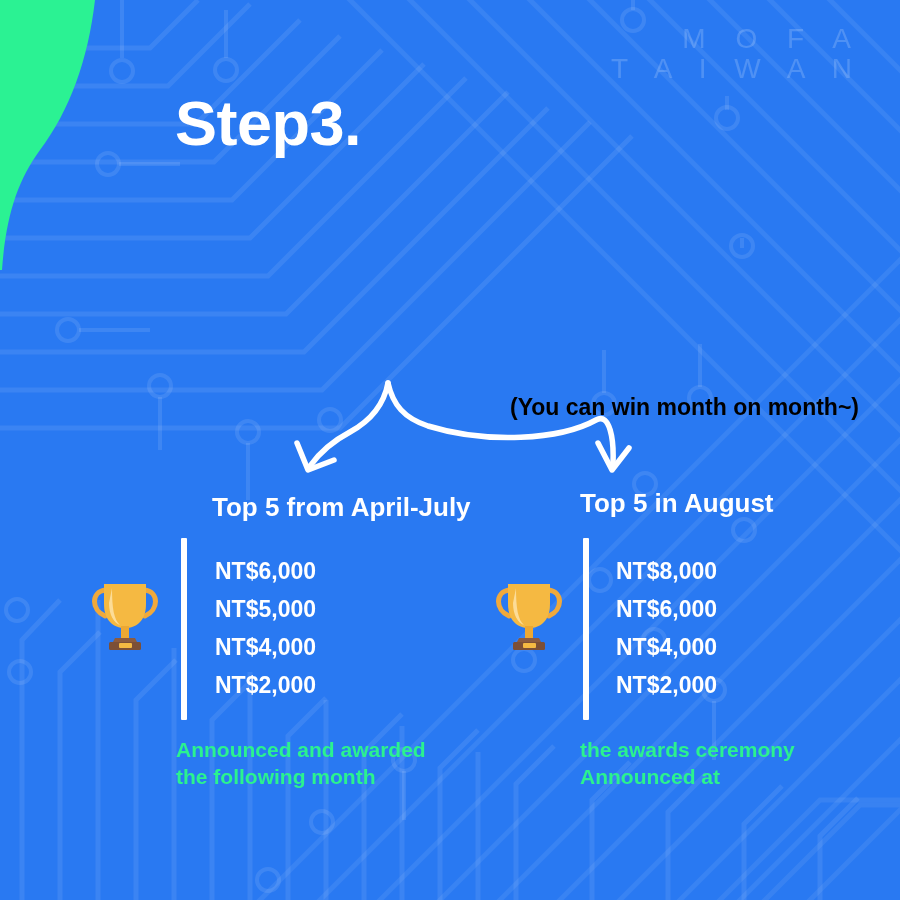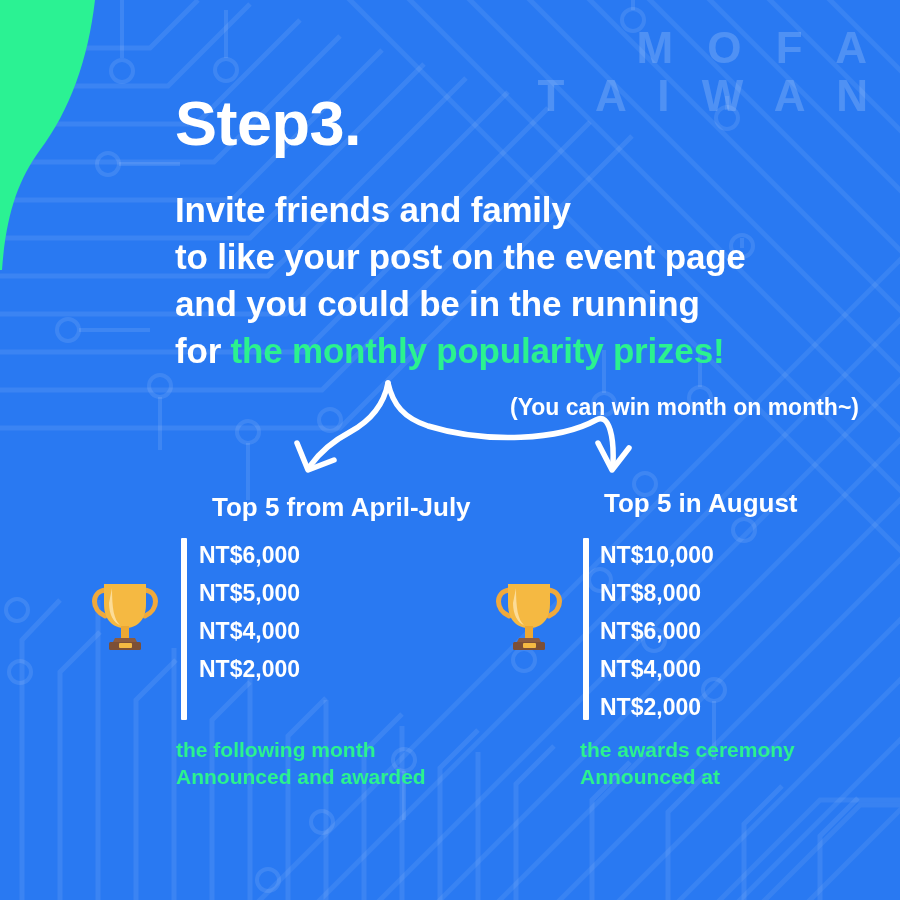--- a/index.html
+++ b/index.html
@@ -32,27 +32,27 @@
     left: 0;
     top: 0;
     width: 160px;
     height: 270px;
     pointer-events: none;
   }
 
   
   .logo {
     position: absolute;
-    right: 22px;
+    right: 38px;
     top: 24px;
     text-align: right;
     line-height: 1.08;
     color: rgba(255,255,255,0.18);
-    font-weight: 700;
-    font-size: 44px;
+    font-weight: 400;
+    font-size: 28px;
     letter-spacing: 11px;
     user-select: none;
   }
   .logo .line2 { letter-spacing: 10px; }
 
   
   .step-title {
     position: absolute;
     left: 175px;
     top: 92px;
@@ -75,42 +75,42 @@
   }
   .lede .hl { color: #2bf28f; }
 
   
   .note {
     position: absolute;
     left: 510px;
     top: 394px;
     font-size: 23px;
     font-weight: bold;
-    color: #ffffff;
+    color: #000000;
     white-space: nowrap;
   }
   .arrows {
     position: absolute;
     left: 0;
     top: 0;
     width: 900px;
     height: 900px;
     pointer-events: none;
   }
 
   
   .col-head {
     position: absolute;
     font-size: 26px;
     font-weight: bold;
     color: #ffffff;
     white-space: nowrap;
   }
   .col-head.left  { left: 176px; top: 492px; margin-left: 36px; }
-  .col-head.right { left: 604px; top: 488px; }
+  .col-head.right { left: 580px; top: 488px; }
 
   .trophy {
     position: absolute;
     width: 80px;
     height: 80px;
   }
   .trophy.left  { left: 85px;  top: 572px; }
   .trophy.right { left: 489px; top: 572px; }
 
   .bar {
@@ -121,21 +121,21 @@
     height: 182px;
     border-radius: 1px;
   }
   .bar.left  { left: 181px; }
   .bar.right { left: 583px; }
 
   .prize-list {
     position: absolute;
     top: 538px;
     list-style: none;
-    margin: 0;
+    margin: 16px;
     padding: 0;
     width: 260px;
   }
   .prize-list.left  { left: 199px; }
   .prize-list.right { left: 600px; }
   .prize-list li {
     font-size: 23px;
     font-weight: bold;
     color: #ffffff;
     height: 38px;
@@ -276,26 +276,20 @@
     <path d="M0 0 H95 C88 60 70 110 40 150 C18 180 6 215 2 270 H0 Z" fill="#2bf293"></path>
   </svg>
 
   <div class="logo">
     <div class="line1">M O F A</div>
     <div class="line2">T A I W A N</div>
   </div>
 
   <div class="step-title">Step3.</div>
 
-  <div class="lede">
-    <div>Invite friends and family</div>
-    <div>to like your post on the event page</div>
-    <div>and you could be in the running</div>
-    <div><span>for </span><span class="hl">the monthly popularity prizes!</span></div>
-  </div>
 
   <div class="note">(You can win month on month~)</div>
 
   <svg class="arrows" viewBox="0 0 900 900" xmlns="http://www.w3.org/2000/svg">
     <g fill="none" stroke="#ffffff" stroke-width="5.5" stroke-linecap="round" stroke-linejoin="round">
       <path d="M388 383 C384 404 372 420 350 432 C333 441 320 452 310 466"></path>
       <path d="M388 383 C393 405 404 418 428 426 C487 444 560 440 596 420 C610 412 614 440 613 463"></path>
       <path d="M297 443 L308 470 L334 460"></path>
       <path d="M598 443 L612 470 L629 448"></path>
     </g>
@@ -318,42 +312,41 @@
   </svg>
 
   <div class="bar left"></div>
   <ul class="prize-list left">
     <li>NT$6,000</li>
     <li>NT$5,000</li>
     <li>NT$4,000</li>
     <li>NT$2,000</li>
   </ul>
   <div class="foot left">
+    <div>Announced and awarded</div>
     <div>the following month</div>
-    <div>Announced and awarded</div>
   </div>
 
   <div class="col-head right">Top 5 in August</div>
 
   <svg class="trophy right" viewBox="0 0 80 80" xmlns="http://www.w3.org/2000/svg">
     <g fill="none" stroke="#f0a93c" stroke-width="5" stroke-linecap="round">
       <path d="M20 18 C6 20 6 38 20 44"></path>
       <path d="M60 18 C74 20 74 38 60 44"></path>
     </g>
     <path d="M19 12 H61 V32 C61 48 52 56 40 56 C28 56 19 48 19 32 Z" fill="#f5b942"></path>
     <path d="M27 16 C27 36 29 48 35 53 C29 51 24 43 24 31 Z" fill="#fde2a6" opacity="0.85"></path>
     <rect x="36" y="54" width="8" height="12" fill="#eda832"></rect>
     <path d="M30 66 H50 L53 72 H27 Z" fill="#8c5b3f"></path>
     <rect x="24" y="70" width="32" height="8" rx="1.5" fill="#7c4f36"></rect>
     <rect x="34" y="71" width="13" height="5" rx="1" fill="#f5b942"></rect>
   </svg>
 
   <div class="bar right"></div>
   <ul class="prize-list right">
-    <li>NT$10,000</li>
     <li>NT$8,000</li>
     <li>NT$6,000</li>
     <li>NT$4,000</li>
     <li>NT$2,000</li>
   </ul>
   <div class="foot right">
     <div>the awards ceremony</div>
     <div>Announced at</div>
   </div>
 

